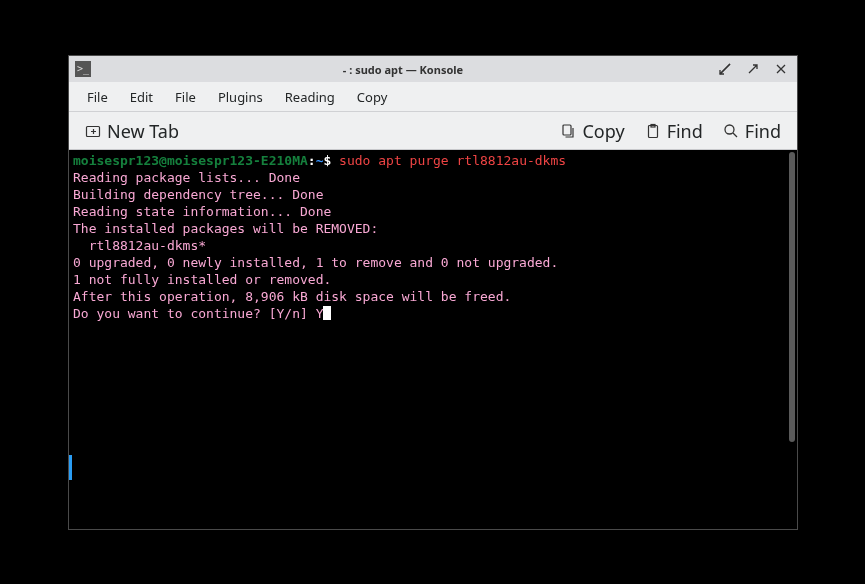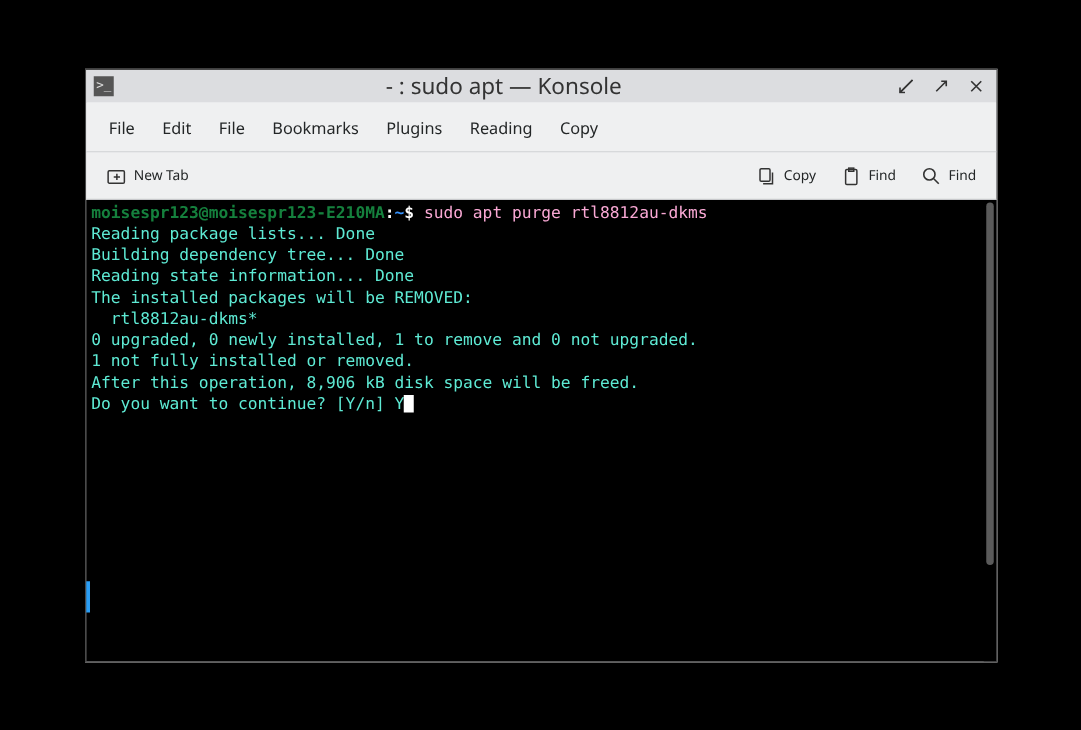--- a/index.html
+++ b/index.html
@@ -43,35 +43,36 @@
   }
   .titlebar-icon span {
     color: #ddd;
     font-size: 10px;
     font-family: monospace;
     line-height: 1;
   }
   .title-text {
     flex: 1;
     text-align: center;
-    font-size: 18px;
+    font-size: 11px;
     color: #333;
+    font-weight: bold;
   }
   .winbtn {
     width: 20px;
     height: 20px;
     display: flex;
     align-items: center;
     justify-content: center;
     cursor: pointer;
     color: #2a2a2a;
   }
   .winbtn svg { width: 12px; height: 12px; }
   .menubar {
-    height: 40px;
+    height: 30px;
     background: #eff0f1;
     display: flex;
     align-items: center;
     padding: 0 8px;
     gap: 2px;
     border-bottom: 1px solid #d0d1d4;
   }
   .menu-item {
     padding: 4px 10px;
     cursor: pointer;
@@ -87,21 +88,21 @@
     gap: 4px;
     border-bottom: 1px solid #c8c9cc;
   }
   .tool-btn {
     display: flex;
     align-items: center;
     gap: 6px;
     padding: 5px 8px;
     cursor: pointer;
     color: #232627;
-    font-size: 11px;
+    font-size: 18px;
     border-radius: 3px;
   }
   .tool-btn svg { width: 16px; height: 16px; }
   .tool-spacer { flex: 1; }
   .chev { width:10px; height:10px; margin-left:2px; }
   .terminal-wrap {
     flex: 1;
     background: #000;
     position: relative;
     display: flex;
@@ -113,22 +114,22 @@
     font-size: 13px;
     line-height: 17px;
     color: #fff;
     white-space: pre;
     overflow: hidden;
   }
   .prompt-user { color: #15803d; font-weight: bold; }
   .prompt-colon { color: #fff; font-weight: bold; }
   .prompt-path { color: #3794ff; font-weight: bold; }
   .prompt-dollar { color: #fff; font-weight: bold; }
-  .cmd { color: #f9a8d4; }
-  .out { color: #5eead4; }
+  .cmd { color: #ef4444; }
+  .out { color: #f9a8d4; }
   .cursor {
     display: inline-block;
     width: 8px;
     height: 14px;
     background: #fff;
     vertical-align: text-bottom;
     margin-bottom: 1px;
   }
   .scrollbar {
     width: 10px;
@@ -178,21 +179,20 @@
       <svg viewBox="0 0 12 12">
           <path d="M2 2 L10 10 M10 2 L2 10" stroke="#333" stroke-width="1.3" fill="none"></path>
         </svg>
     </div>
   </div>
 
   <div class="menubar">
     <div class="menu-item">File</div>
     <div class="menu-item">Edit</div>
     <div class="menu-item">File</div>
-    <div class="menu-item">Bookmarks</div>
     <div class="menu-item">Plugins</div>
     <div class="menu-item">Reading</div>
     <div class="menu-item">Copy</div>
   </div>
 
   <div class="toolbar">
     <div class="tool-btn">
       <svg viewBox="0 0 16 16">
           <rect x="1.5" y="3.5" width="13" height="10" rx="1" fill="none" stroke="#333" stroke-width="1.2"></rect>
           <path d="M6 8.5 H11 M8.5 6 V11" stroke="#333" stroke-width="1.2"></path>

